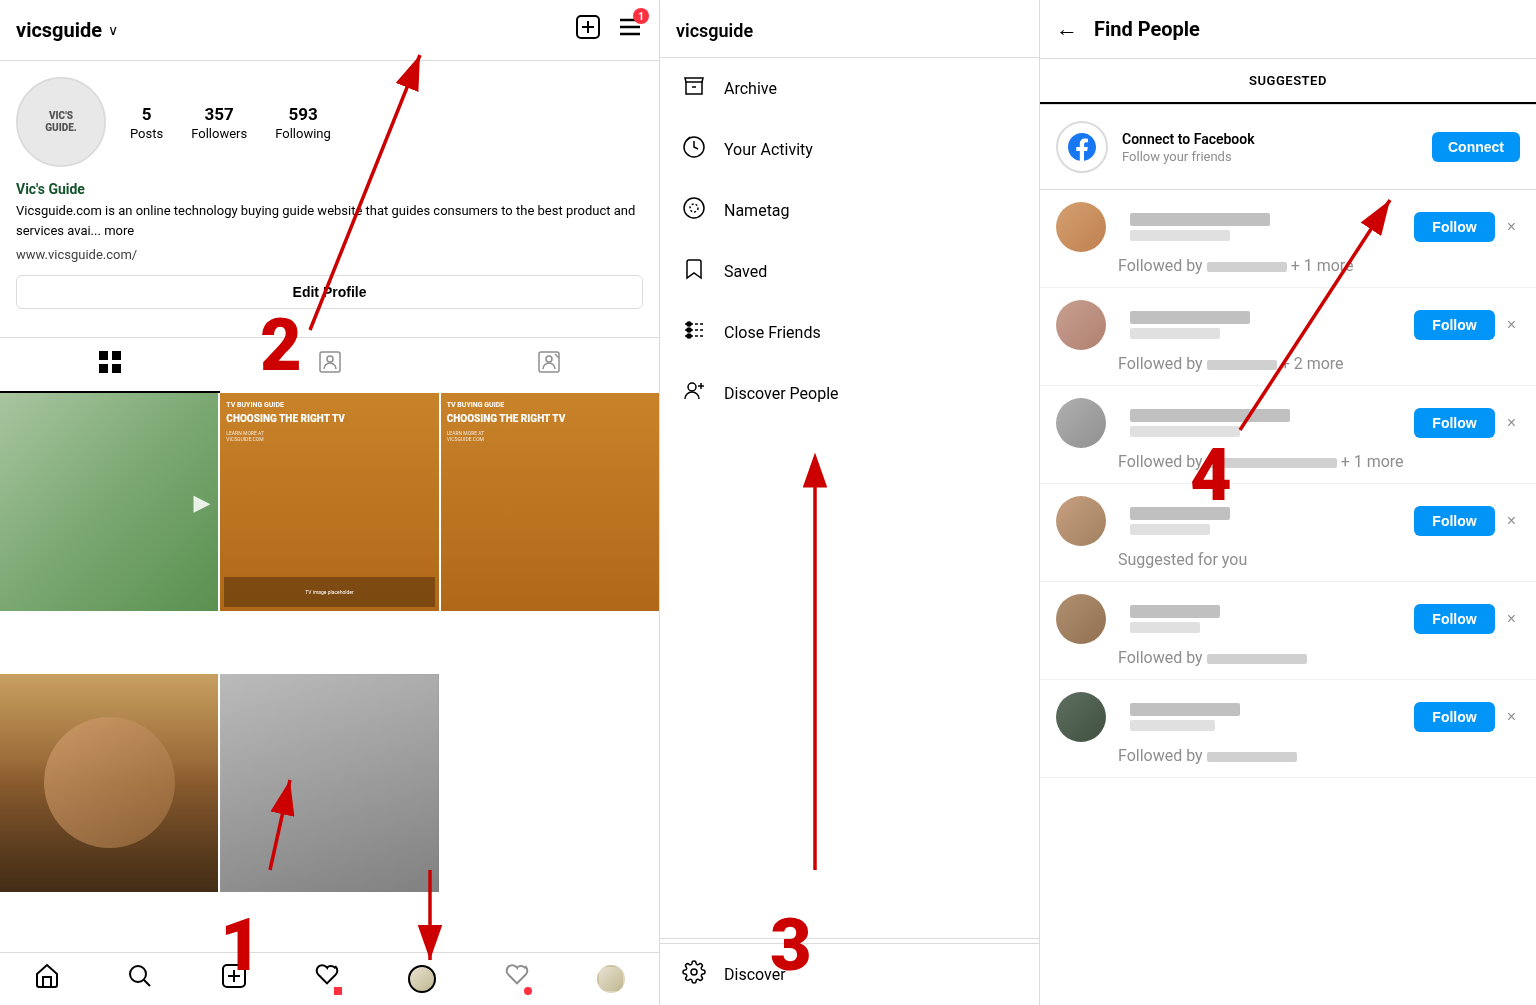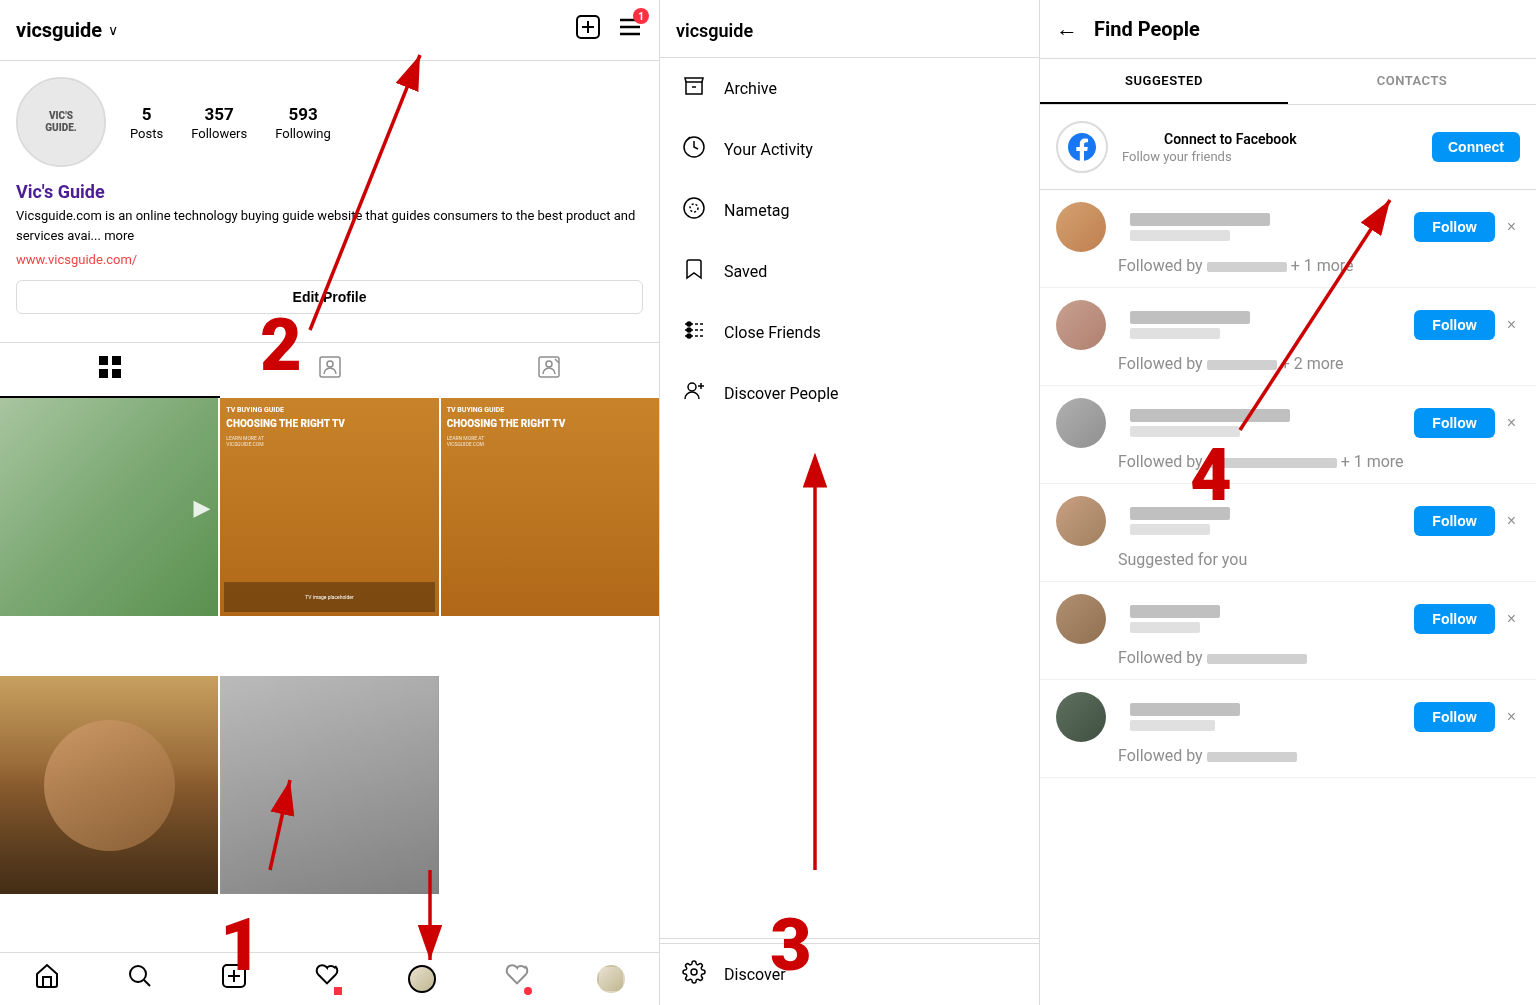--- a/index.html
+++ b/index.html
@@ -132,36 +132,36 @@
       font-weight: 700;
       color: #000;
     }
 
     .stat-label {
       font-size: 13px;
       color: #000;
     }
 
     .profile-name {
-      font-size: 18px;
+      font-size: 14px;
       font-weight: 700;
-      color: #4c1d95;
+      color: #14532d;
       margin-bottom: 4px;
     }
 
     .profile-bio {
       font-size: 13px;
       color: #000;
       line-height: 1.5;
       margin-bottom: 4px;
     }
 
     .profile-link {
       font-size: 13px;
-      color: #ef4444;
+      color: #404040;
       text-decoration: none;
     }
 
     .edit-profile-btn {
       width: 100%;
       margin: 12px 0 0 0;
       padding: 8px;
       background: #fff;
       border: 1px solid #dbdbdb;
       border-radius: 6px;
@@ -417,21 +417,20 @@
 
     .fb-text {
       flex: 1;
     }
 
     .fb-title {
       font-size: 14px;
       font-weight: 600;
       color: #000;
       margin-bottom: 2px;
-      margin-left: 42px;
     }
 
     .fb-subtitle {
       font-size: 13px;
       color: #8e8e8e;
     }
 
     .connect-btn {
       background: #0095f6;
       color: #fff;
@@ -845,21 +844,20 @@
 </div>
 
 <div class="find-panel-wrapper">
   <div class="panel-find">
     <div class="find-header">
       <span class="back-arrow">←</span>
       <span class="find-title">Find People</span>
     </div>
     <div class="find-tabs">
       <div class="find-tab active">SUGGESTED</div>
-      <div class="find-tab">CONTACTS</div>
     </div>
     <div class="find-list">
 
       <div class="facebook-connect">
         <div class="fb-icon">
           <svg width="28" height="28" viewBox="0 0 28 28" fill="#1877f2">
             <path d="M28 14C28 6.3 21.7 0 14 0S0 6.3 0 14c0 7 5.1 12.8 11.8 13.8V18h-3.5v-4H11.8v-3c0-3.5 2.1-5.4 5.2-5.4 1.5 0 3 .3 3 .3v3.3h-1.7c-1.7 0-2.2 1-2.2 2.1V14h3.7l-.6 4H16V27.8C22.9 26.8 28 21 28 14z"></path>
           </svg>
         </div>
         <div class="fb-text">

